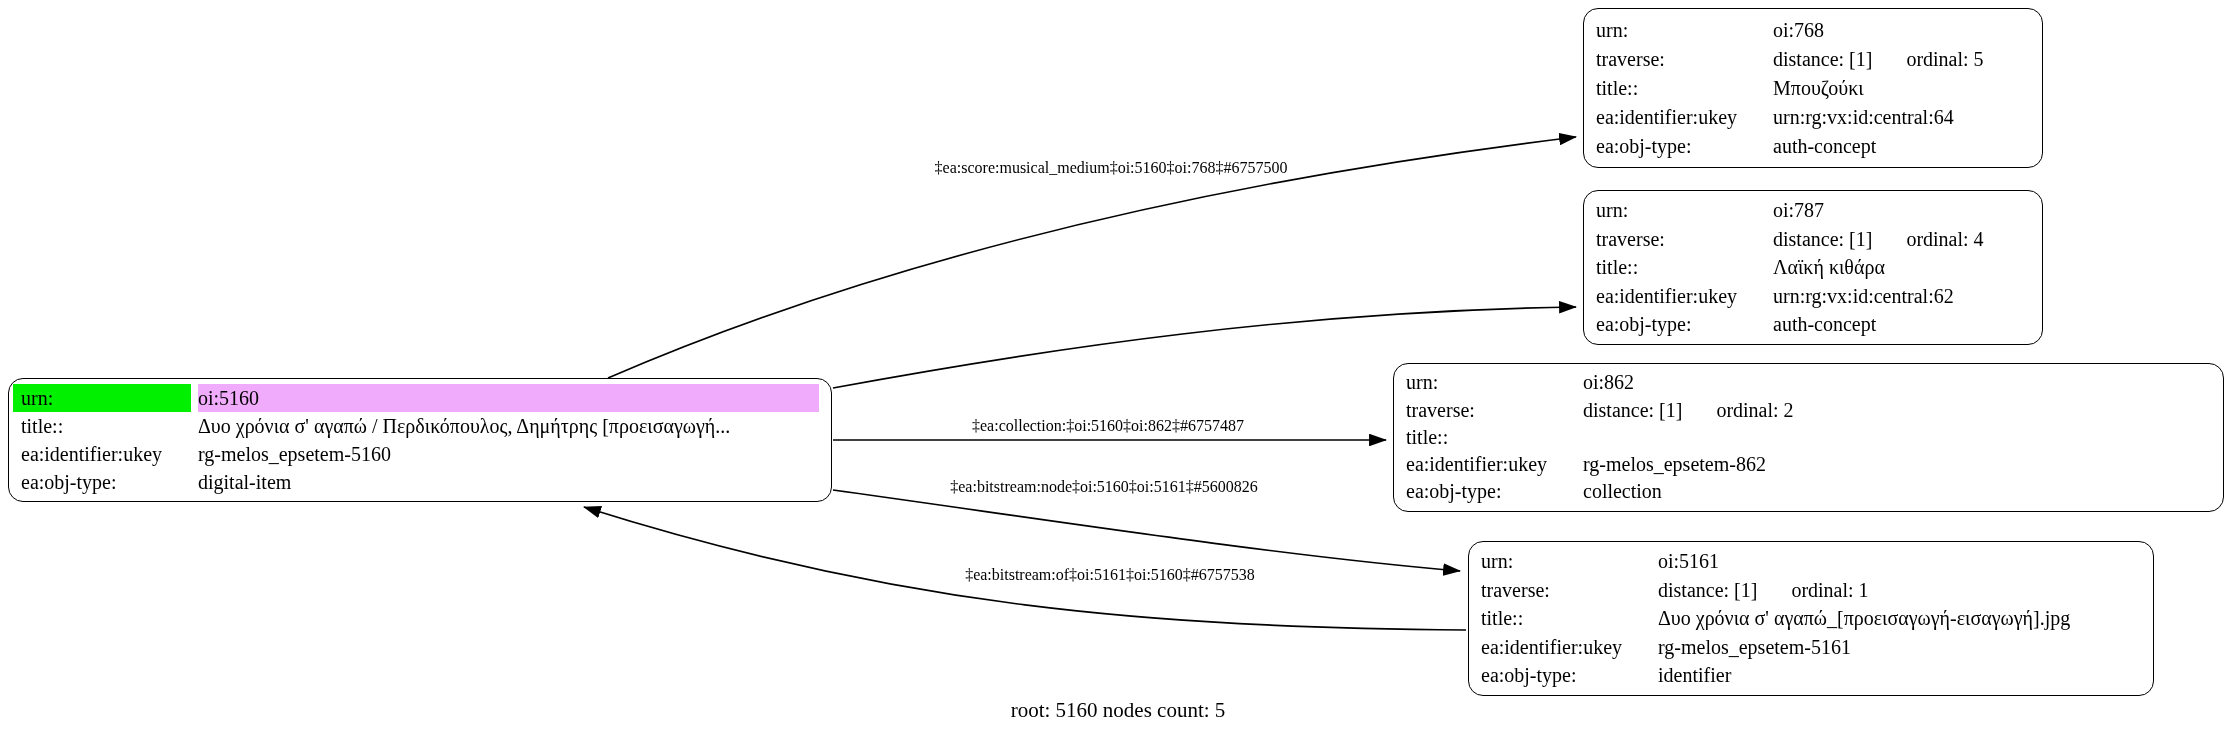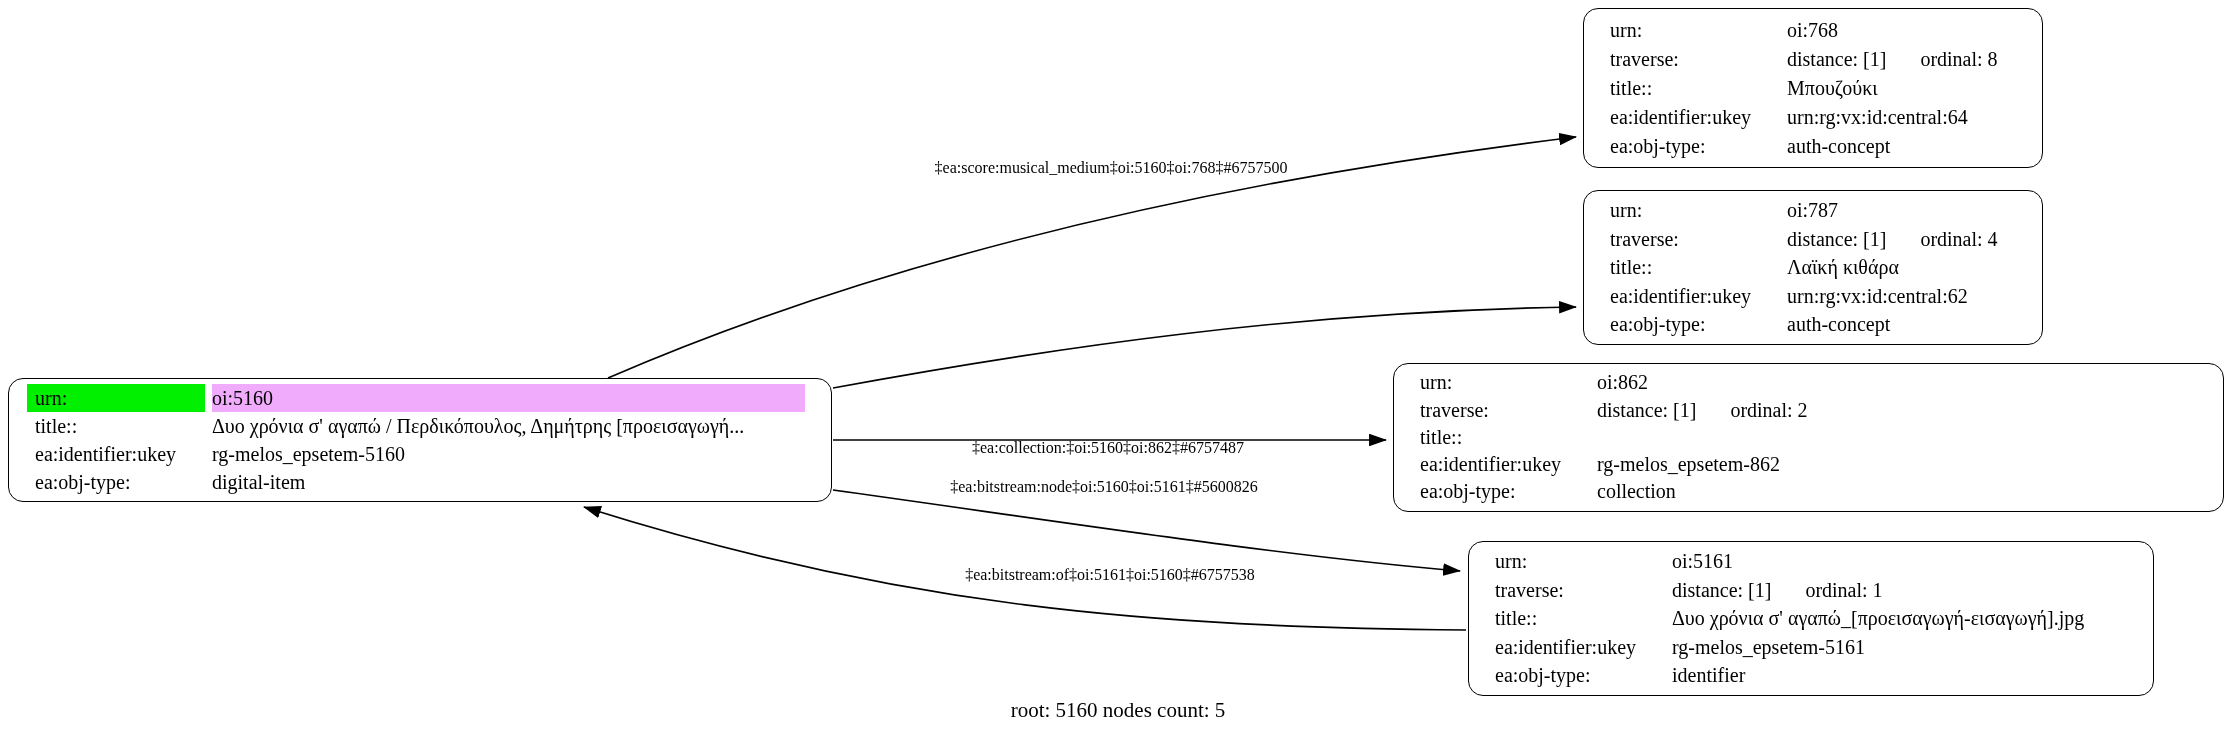--- a/index.html
+++ b/index.html
@@ -21,21 +21,21 @@
     fill: none;
     stroke: #000000;
     stroke-width: 1.6px;
   }
   .gv-node {
     position: absolute;
     box-sizing: border-box;
     background: #ffffff;
     border: 1.6px solid #000000;
     border-radius: 15px;
-    padding: 4px 26px;
+    padding: 4px 12px;
     display: flex;
     flex-direction: column;
     justify-content: center;
     font-size: 20px;
     line-height: 29px;
   }
   .gv-row { display: flex; white-space: nowrap; }
   .gv-row .k { width: 177px; flex: none; }
   .gv-row .v2 { margin-left: 34px; }
   
@@ -105,21 +105,21 @@
   </div>
 
   <div class="gv-node" id="node-768" style="left:1583px; top:8px; width:460px; height:160px;">
     <div class="gv-row">
       <span class="k">urn:</span>
         <span class="v">oi:768</span>
     </div>
     <div class="gv-row">
       <span class="k">traverse:</span>
         <span class="v">distance: [1]</span>
-        <span class="v2">ordinal: 8</span>
+        <span class="v2">ordinal: 5</span>
     </div>
     <div class="gv-row">
       <span class="k">title::</span>
         <span class="v">Μπουζούκι</span>
     </div>
     <div class="gv-row">
       <span class="k">ea:identifier:ukey</span>
         <span class="v">urn:rg:vx:id:central:64</span>
     </div>
     <div class="gv-row">
@@ -193,19 +193,19 @@
       <span class="k">ea:identifier:ukey</span>
         <span class="v">rg-melos_epsetem-5161</span>
     </div>
     <div class="gv-row">
       <span class="k">ea:obj-type:</span>
         <span class="v">identifier</span>
     </div>
   </div>
 
   <div class="edge-label" style="left:1111px; top:168px;">‡ea:score:musical_medium‡oi:5160‡oi:768‡#6757500</div>
-  <div class="edge-label" style="left:1108px; top:448px;">‡ea:collection:‡oi:5160‡oi:862‡#6757487</div>
+  <div class="edge-label" style="left:1108px; top:426px;">‡ea:collection:‡oi:5160‡oi:862‡#6757487</div>
   <div class="edge-label" style="left:1104px; top:487px;">‡ea:bitstream:node‡oi:5160‡oi:5161‡#5600826</div>
   <div class="edge-label" style="left:1110px; top:575px;">‡ea:bitstream:of‡oi:5161‡oi:5160‡#6757538</div>
 
   <div class="caption" style="left:1118px; top:710px;">root: 5160 nodes count: 5</div>
 
 </div>
 
 </body></html>

